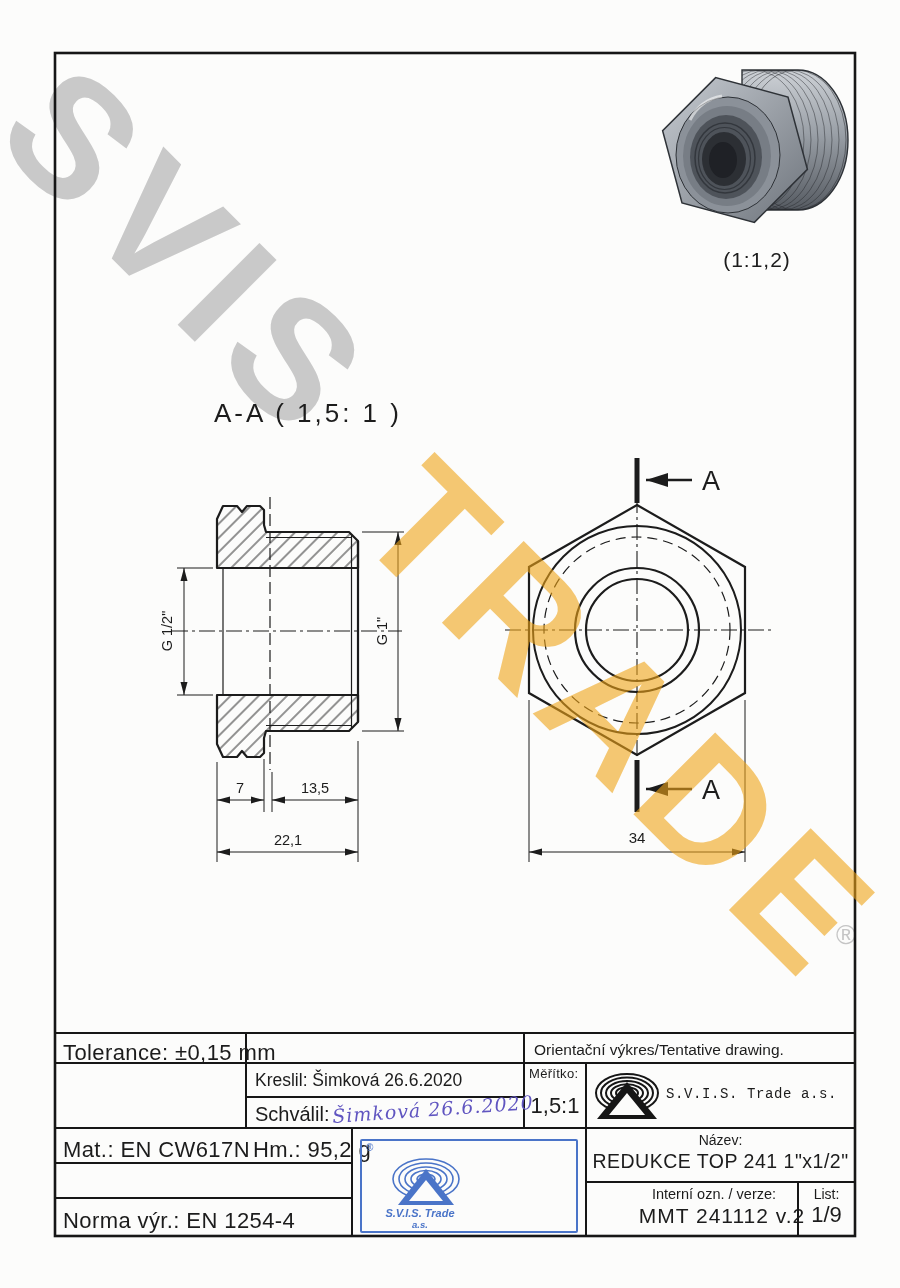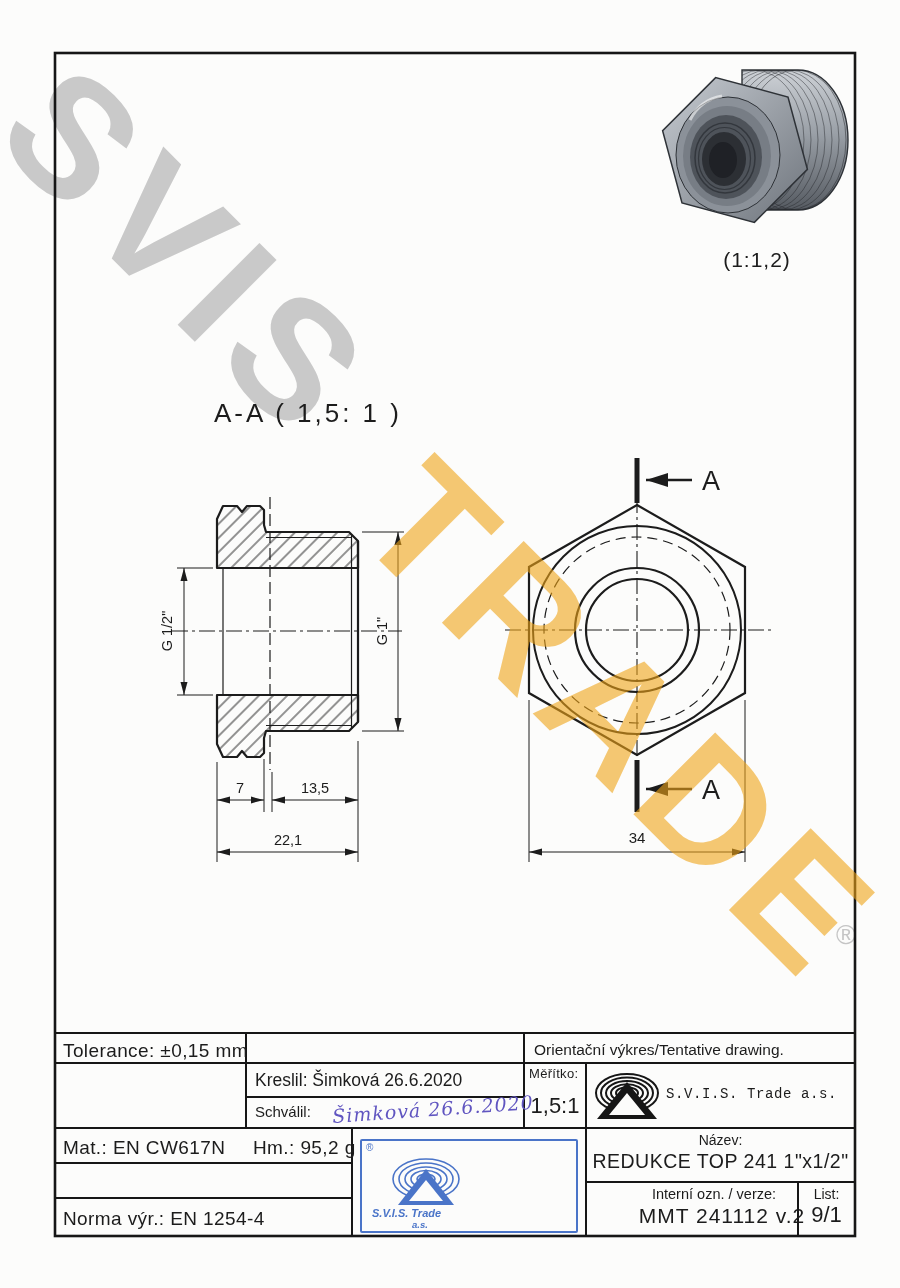--- a/index.html
+++ b/index.html
@@ -10,32 +10,32 @@
   .abs{position:absolute;white-space:nowrap;}
   
   .wm{position:absolute;font-weight:bold;transform-origin:top left;transform:rotate(45deg);
       letter-spacing:14px;line-height:1;user-select:none;}
   .wm-svis{left:92px;top:38px;font-size:168px;color:#c9c9c9;}
   .wm-trade{left:452px;top:432px;font-size:168px;color:rgba(238,164,24,0.60);}
   .reg-mark{position:absolute;left:836px;top:920px;font-size:27px;color:#c5c5c5;}
   
   svg.drawing{position:absolute;left:0;top:0;}
   svg text{font-family:"Liberation Sans",sans-serif;fill:#1c1c1c;}
-  .tb{font-size:19px;letter-spacing:0.4px;}
+  .tb{font-size:22px;letter-spacing:0.4px;}
   .tb-small{font-size:13px;letter-spacing:0.3px;}
   .tb-center{text-align:center;}
   .sig{font-family:"DejaVu Serif",serif;font-style:italic;color:#6055c0;
        font-size:19px;transform:rotate(-4deg);letter-spacing:1px;}
   .stamp{
     position:absolute;left:360px;top:1139px;width:218px;height:94px;
     border:2.5px solid #4a74c8;border-radius:2px;color:#4a74c8;box-sizing:border-box;
   }
   .stamp .addr{position:absolute;right:5px;top:4px;text-align:right;
     font-size:11px;line-height:13.9px;letter-spacing:0.2px;white-space:nowrap;}
-  .stamp .co1{position:absolute;left:10px;top:66px;width:96px;text-align:left;
+  .stamp .co1{position:absolute;left:10px;top:66px;width:96px;text-align:center;
     font-size:11px;font-weight:bold;font-style:italic;}
   .stamp .co2{position:absolute;left:10px;top:78px;width:96px;text-align:center;
     font-size:9.5px;font-weight:bold;font-style:italic;}
   .stamp .sreg{position:absolute;left:4px;top:1px;font-size:10px;}
 </style>
 </head>
 <body>
 
 <div class="page">
 
@@ -200,37 +200,37 @@
       <path d="M627,1093 L645,1115 L609,1115 Z" fill="#fcfcfb"></path>
     </g>
   </svg>
 
   <div class="wm wm-trade">TRADE</div>
 
   <div class="abs tb" style="left:63px;top:1040px;">Tolerance: ±0,15 mm</div>
   <div class="abs" style="left:534px;top:1041px;font-size:15.5px;">Orientační výkres/Tentative drawing.</div>
 
   <div class="abs" style="left:255px;top:1070px;font-size:17.5px;">Kreslil: Šimková 26.6.2020</div>
-  <div class="abs" style="left:255px;top:1103px;font-size:15px;">Schválil:</div>
+  <div class="abs" style="left:255px;top:1103px;font-size:20px;">Schválil:</div>
   <div class="abs sig" style="left:332px;top:1098px;">Šimková 26.6.2020</div>
 
   <div class="abs tb-small" style="left:529px;top:1066px;">Měřítko:</div>
   <div class="abs tb-center" style="left:524px;top:1093px;width:62px;font-size:22px;">1,5:1</div>
   <div class="abs" style="left:666px;top:1086px;font-size:14px;letter-spacing:0.6px;font-family:Liberation Mono, monospace;">S.V.I.S. Trade a.s.</div>
 
   <div class="abs tb" style="left:63px;top:1137px;">Mat.: EN CW617N</div>
   <div class="abs tb" style="left:253px;top:1137px;">Hm.: 95,2 g</div>
   <div class="abs tb" style="left:63px;top:1208px;">Norma výr.: EN 1254-4</div>
 
   <div class="abs tb-center" style="left:586px;top:1132px;width:269px;font-size:14px;">Název:</div>
   <div class="abs tb-center" style="left:586px;top:1150px;width:269px;font-size:19.5px;letter-spacing:0.5px;">REDUKCE TOP 241 1"x1/2"</div>
   <div class="abs tb-center" style="left:586px;top:1186px;width:256px;font-size:14.5px;">Interní ozn. / verze:</div>
   <div class="abs tb-center" style="left:612px;top:1204px;width:220px;font-size:21px;letter-spacing:1px;">MMT 241112 v.2</div>
   <div class="abs tb-center" style="left:798px;top:1186px;width:57px;font-size:14px;">List:</div>
-  <div class="abs tb-center" style="left:798px;top:1202px;width:57px;font-size:22px;">9/1</div>
+  <div class="abs tb-center" style="left:798px;top:1202px;width:57px;font-size:22px;">1/9</div>
 
   <div class="stamp">
     <div class="sreg">®</div>
     <svg width="104" height="62" style="position:absolute;left:8px;top:8px;">
       <g fill="none" stroke="#4a74c8" stroke-width="1.6">
         <ellipse cx="56" cy="30" rx="33" ry="20"></ellipse>
         <ellipse cx="56" cy="30" rx="27" ry="16"></ellipse>
         <ellipse cx="56" cy="30" rx="21" ry="12"></ellipse>
         <ellipse cx="56" cy="30" rx="15" ry="8.5"></ellipse>
         <ellipse cx="56" cy="30" rx="9" ry="5"></ellipse>

